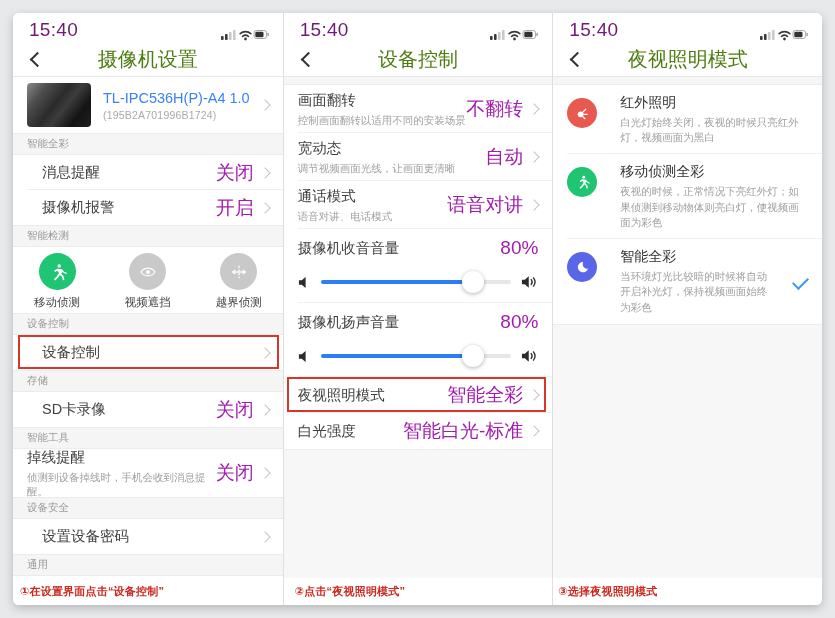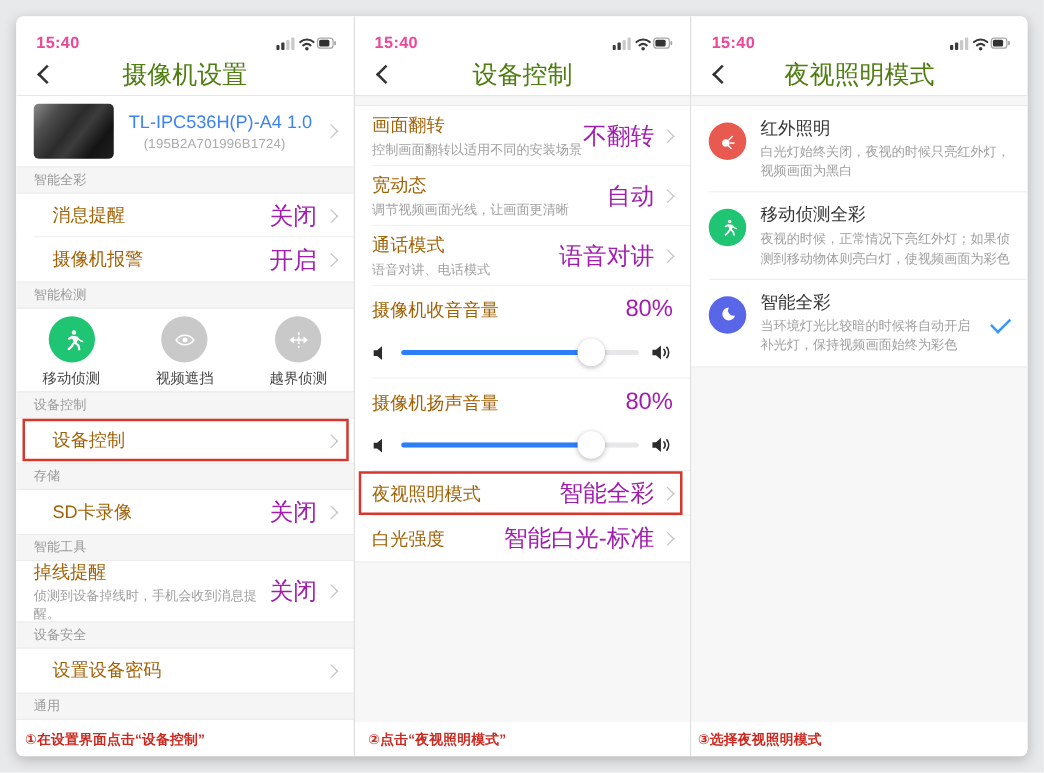--- a/index.html
+++ b/index.html
@@ -14,49 +14,49 @@
     position:absolute; left:13px; top:13px; width:809px; height:592px;
     background:#fff; border-radius:6px;
     box-shadow:0 3px 10px rgba(0,0,0,.22);
     display:flex; overflow:hidden;
   }
   .phone-col { width:269.7px; display:flex; flex-direction:column; background:#fff; position:relative; }
   .phone-col + .phone-col { border-left:1px solid #dfdfdf; }
 
   
   .statusbar { height:30px; display:flex; align-items:flex-end; justify-content:space-between; padding:0 14px 2px 16px; }
-  .sb-time { font-size:13px; font-weight:bold; color:#ec4899; letter-spacing:.3px; }
+  .sb-time { font-size:19px; font-weight:normal; color:#701a75; letter-spacing:.3px; }
   .sb-icons { display:flex; align-items:center; }
 
   
   .navbar { height:34px; position:relative; display:flex; align-items:center; justify-content:center; border-bottom:1px solid #e7e7e7; }
   .nav-title { font-size:20px; font-weight:normal; color:#4d7c0f; }
   .back-btn { position:absolute; left:12px; top:50%; width:22px; height:22px; transform:translateY(-50%); cursor:pointer; }
   .back-btn::before { content:""; position:absolute; left:7px; top:5px; width:9px; height:9px; border-left:2px solid #333; border-bottom:2px solid #333; transform:rotate(45deg); }
 
   .gap { height:8px; background:#f6f6f7; border-bottom:1px solid #ececec; }
 
   
   .row { display:flex; align-items:center; padding:0 14px; background:#fff; position:relative; }
   .row.hairline::after { content:""; position:absolute; left:14px; right:0; bottom:0; height:1px; background:#f0f0f0; }
-  .row-label { font-size:14.5px; color:#a16207; flex:0 0 auto; }
+  .row-label { font-size:14.5px; color:#404040; flex:0 0 auto; }
   .row-main { flex:1; min-width:0; }
   .row-sub { font-size:10.5px; color:#a0a0a0; margin-top:3px; line-height:1.35; }
   .row-value { font-size:19px; color:#a21caf; margin-left:auto; white-space:nowrap; }
   .chev { width:8px; height:8px; border-top:1.6px solid #c5c5c5; border-right:1.6px solid #c5c5c5; transform:rotate(45deg); margin-left:7px; flex:0 0 auto; }
 
   .section-band { background:#f5f5f6; border-top:1px solid #ececec; border-bottom:1px solid #ececec; display:flex; align-items:center; padding:0 14px; }
   .section-band span { font-size:10.5px; color:#9a9a9a; }
 
   
   .cam-row { height:56px; }
   .cam-thumb { width:64px; height:44px; border-radius:4px; margin-right:12px;
     background:linear-gradient(128deg,#8a8a8a 0%,#4e4e4e 22%,#2b2b2b 45%,#3c3c3c 58%,#141414 78%,#202020 100%); flex:0 0 auto; }
   .cam-name { font-size:14.5px; color:#3b82f6; }
-  .cam-sn { font-size:10.5px; color:#aaa; margin-top:3px; letter-spacing:.2px;margin-left:12px; }
+  .cam-sn { font-size:10.5px; color:#aaa; margin-top:3px; letter-spacing:.2px; }
 
   .detect-grid { height:66px; display:flex; justify-content:space-between; padding:6px 16px 0; }
   .detect-item { width:56px; display:flex; flex-direction:column; align-items:center; cursor:pointer; }
   .detect-circle { width:37px; height:37px; border-radius:50%; display:flex; align-items:center; justify-content:center; }
   .detect-label { font-size:11.5px; color:#444; margin-top:5px; white-space:nowrap; }
 
   .red-outline { position:absolute; left:5px; right:4px; top:0; bottom:1px; border:2px solid #d5372c; pointer-events:none; z-index:3; }
 
   .caption-row { margin-top:auto; height:27px; background:#fff; display:flex; align-items:center; padding:0 7px; }
   .caption-text { font-size:11px; font-weight:bold; color:#cc2a21; letter-spacing:.2px; white-space:nowrap; }
@@ -68,21 +68,21 @@
   .row-plain { height:35px;padding-left:29px; }
   .vol-row { height:32px; padding-top:6px; }
   .slider-row { height:42px; display:flex; align-items:center; padding:0 14px; background:#fff; }
   .slider-track-wrap { flex:1; position:relative; height:22px; margin:0 10px; cursor:pointer; }
   .slider-track { position:absolute; left:0; right:0; top:9px; height:4px; border-radius:2px; background:#e7e7e9; }
   .slider-fill { position:absolute; left:0; top:9px; height:4px; border-radius:2px; background:#2b7df8; }
   .slider-thumb { position:absolute; top:0; width:22px; height:22px; border-radius:50%; background:#fff; box-shadow:0 1px 4px rgba(0,0,0,.3); transform:translateX(-50%); }
   .spk { flex:0 0 auto; }
 
   
-  .option-row { display:flex; padding:9px 14px 9px 14px; background:#fff; position:relative; cursor:pointer; }
+  .option-row { display:flex; padding:9px 14px 9px 14px; background:#fff; position:relative; cursor:pointer;gap:12px; }
   .option-row.hairline::after { content:""; position:absolute; left:14px; right:0; bottom:0; height:1px; background:#f0f0f0; }
   .opt-icon { width:30px; height:30px; border-radius:50%; flex:0 0 auto; margin-right:11px; margin-top:4px; display:flex; align-items:center; justify-content:center; }
   .opt-body { flex:1; min-width:0; }
   .opt-title { font-size:14px; color:#333; }
   .opt-desc { font-size:10.5px; color:#a0a0a0; line-height:1.45; margin-top:3px; }
   .opt-check { width:15px; height:9px; border-left:2.4px solid #3b97f3; border-bottom:2.4px solid #3b97f3; transform:rotate(-45deg); align-self:center; margin-left:8px; flex:0 0 auto; }
 
   .ic-green { background:#1fc572; }
   .ic-gray { background:#c9c9c9; }
   .ic-red { background:#e85a4f; }

